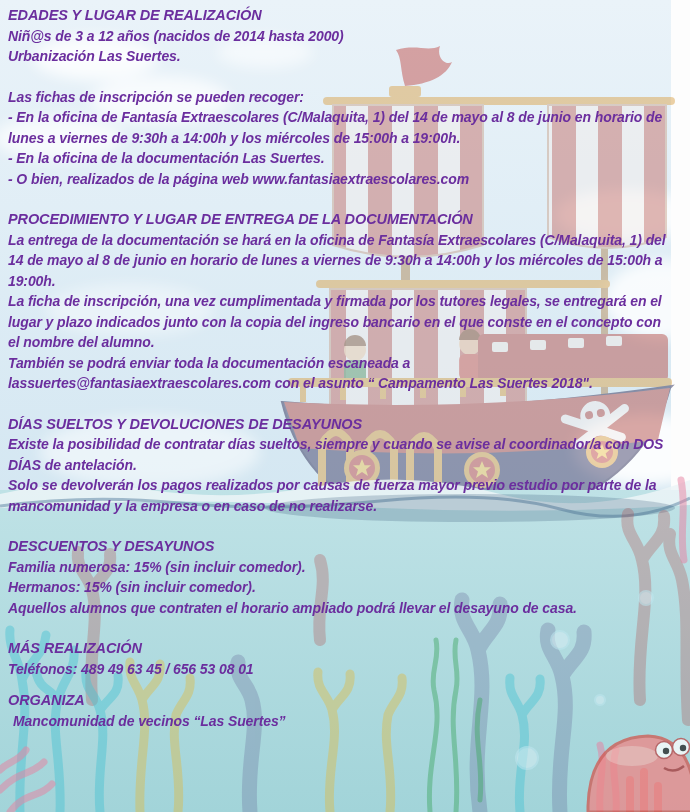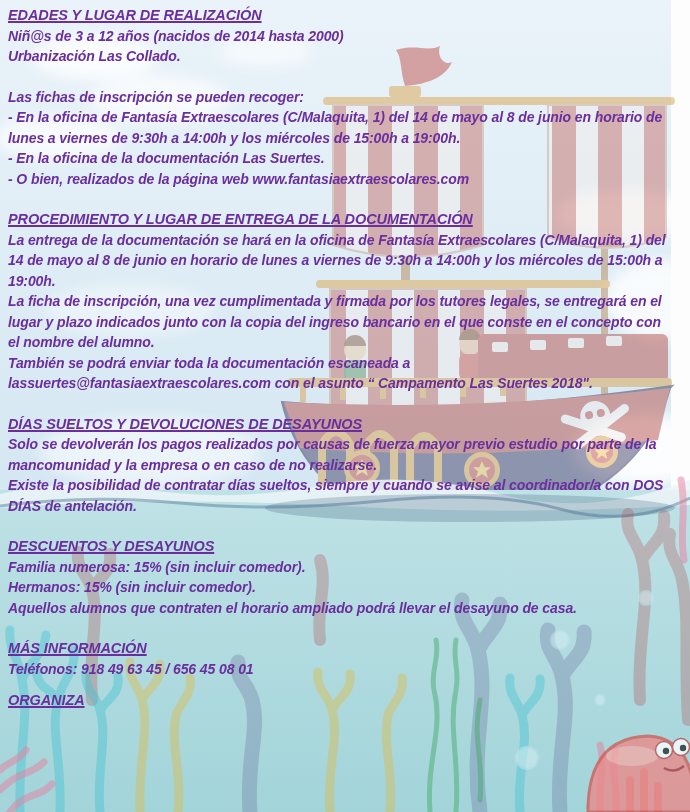--- a/index.html
+++ b/index.html
@@ -25,21 +25,21 @@
     position:absolute; inset:0; z-index:1;
     padding:5px 14px 0 8px;
     color:var(--accent-purple);
     font-style:italic; font-weight:700;
     font-size:14px; line-height:20.5px; letter-spacing:-0.1px;
   }
   section{margin:0 0 20px 0;}
   section.tight{margin-bottom:11px;}
   h2{
     margin:0; font-size:14.5px; line-height:20.5px;
-    text-decoration:underline; text-decoration-thickness:1.5px;
+    text-decoration-thickness:1.5px;
     font-weight:700; font-style:italic;
   }
   p{margin:0;}
   p.indent{padding-left:5px;}
 </style>
 </head>
 <body>
 
 <div class="page">
 
@@ -228,53 +228,54 @@
       <circle cx="683" cy="748" r="3.2" fill="#222"></circle>
       <path d="M664,768 Q674,774 684,766" fill="none" stroke="#a33" stroke-width="2.5"></path>
     </g>
   </svg>
 
   <div class="content">
 
     <section>
       <h2>EDADES Y LUGAR DE REALIZACIÓN</h2>
       <p>Niñ@s de 3 a 12 años (nacidos de 2014 hasta 2000)</p>
-      <p>Urbanización Las Collado.</p>
+      <p>Urbanización Las Suertes.</p>
     </section>
 
     <section>
       <p>Las fichas de inscripción se pueden recoger:</p>
       <p>- En la oficina de Fantasía Extraescolares (C/Malaquita, 1) del 14 de mayo al 8 de junio en horario de lunes a viernes de 9:30h a 14:00h y los miércoles de 15:00h a 19:00h.</p>
       <p>- En la oficina de la documentación Las Suertes.</p>
       <p>- O bien, realizados de la página web www.fantasiaextraescolares.com</p>
     </section>
 
     <section>
       <h2>PROCEDIMIENTO Y LUGAR DE ENTREGA DE LA DOCUMENTACIÓN</h2>
       <p>La entrega de la documentación se hará en la oficina de Fantasía Extraescolares (C/Malaquita, 1) del 14 de mayo al 8 de junio en horario de lunes a viernes de 9:30h a 14:00h y los miércoles de 15:00h a 19:00h.</p>
       <p>La ficha de inscripción, una vez cumplimentada y firmada por los tutores legales, se entregará en el lugar y plazo indicados junto con la copia del ingreso bancario en el que conste en el concepto con el nombre del alumno.</p>
       <p>También se podrá enviar toda la documentación escaneada a lassuertes@fantasiaextraescolares.com con el asunto “ Campamento Las Suertes 2018".</p>
     </section>
 
     <section>
       <h2>DÍAS SUELTOS Y DEVOLUCIONES DE DESAYUNOS</h2>
+      <p>Existe la posibilidad de contratar días sueltos, siempre y cuando se avise al coordinador/a con DOS DÍAS de antelación.</p>
       <p>Solo se devolverán los pagos realizados por causas de fuerza mayor previo estudio por parte de la mancomunidad y la empresa o en caso de no realizarse.</p>
-      <p>Existe la posibilidad de contratar días sueltos, siempre y cuando se avise al coordinador/a con DOS DÍAS de antelación.</p>
     </section>
 
     <section>
       <h2>DESCUENTOS Y DESAYUNOS</h2>
       <p>Familia numerosa: 15% (sin incluir comedor).</p>
       <p>Hermanos: 15% (sin incluir comedor).</p>
       <p>Aquellos alumnos que contraten el horario ampliado podrá llevar el desayuno de casa.</p>
     </section>
 
     <section class="tight">
-      <h2>MÁS INFORMACIÓN</h2>
-      <p>Teléfonos: 918 49 63 45 / 656 45 08 01</p>
+      <h2>MÁS REALIZACIÓN</h2>
+      <p>Teléfonos: 489 49 63 45 / 656 53 08 01</p>
     </section>
 
     <section>
       <h2>ORGANIZA</h2>
+      <p class="indent">Mancomunidad de vecinos “Las Suertes”</p>
     </section>
 
   </div>
 </div>
 
 </body></html>

